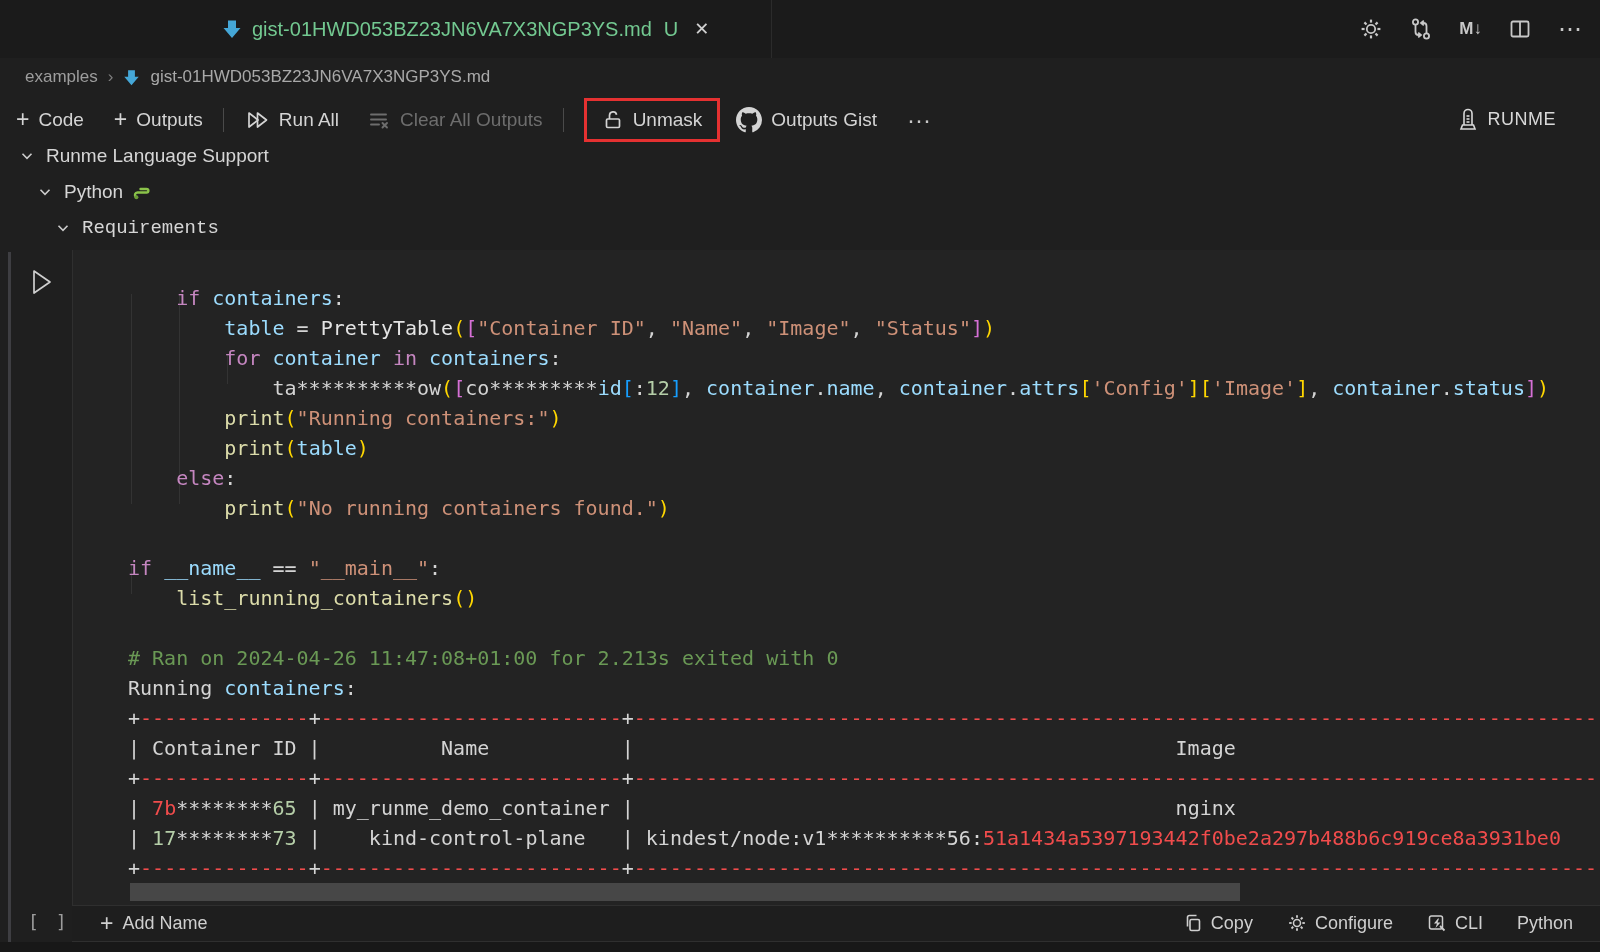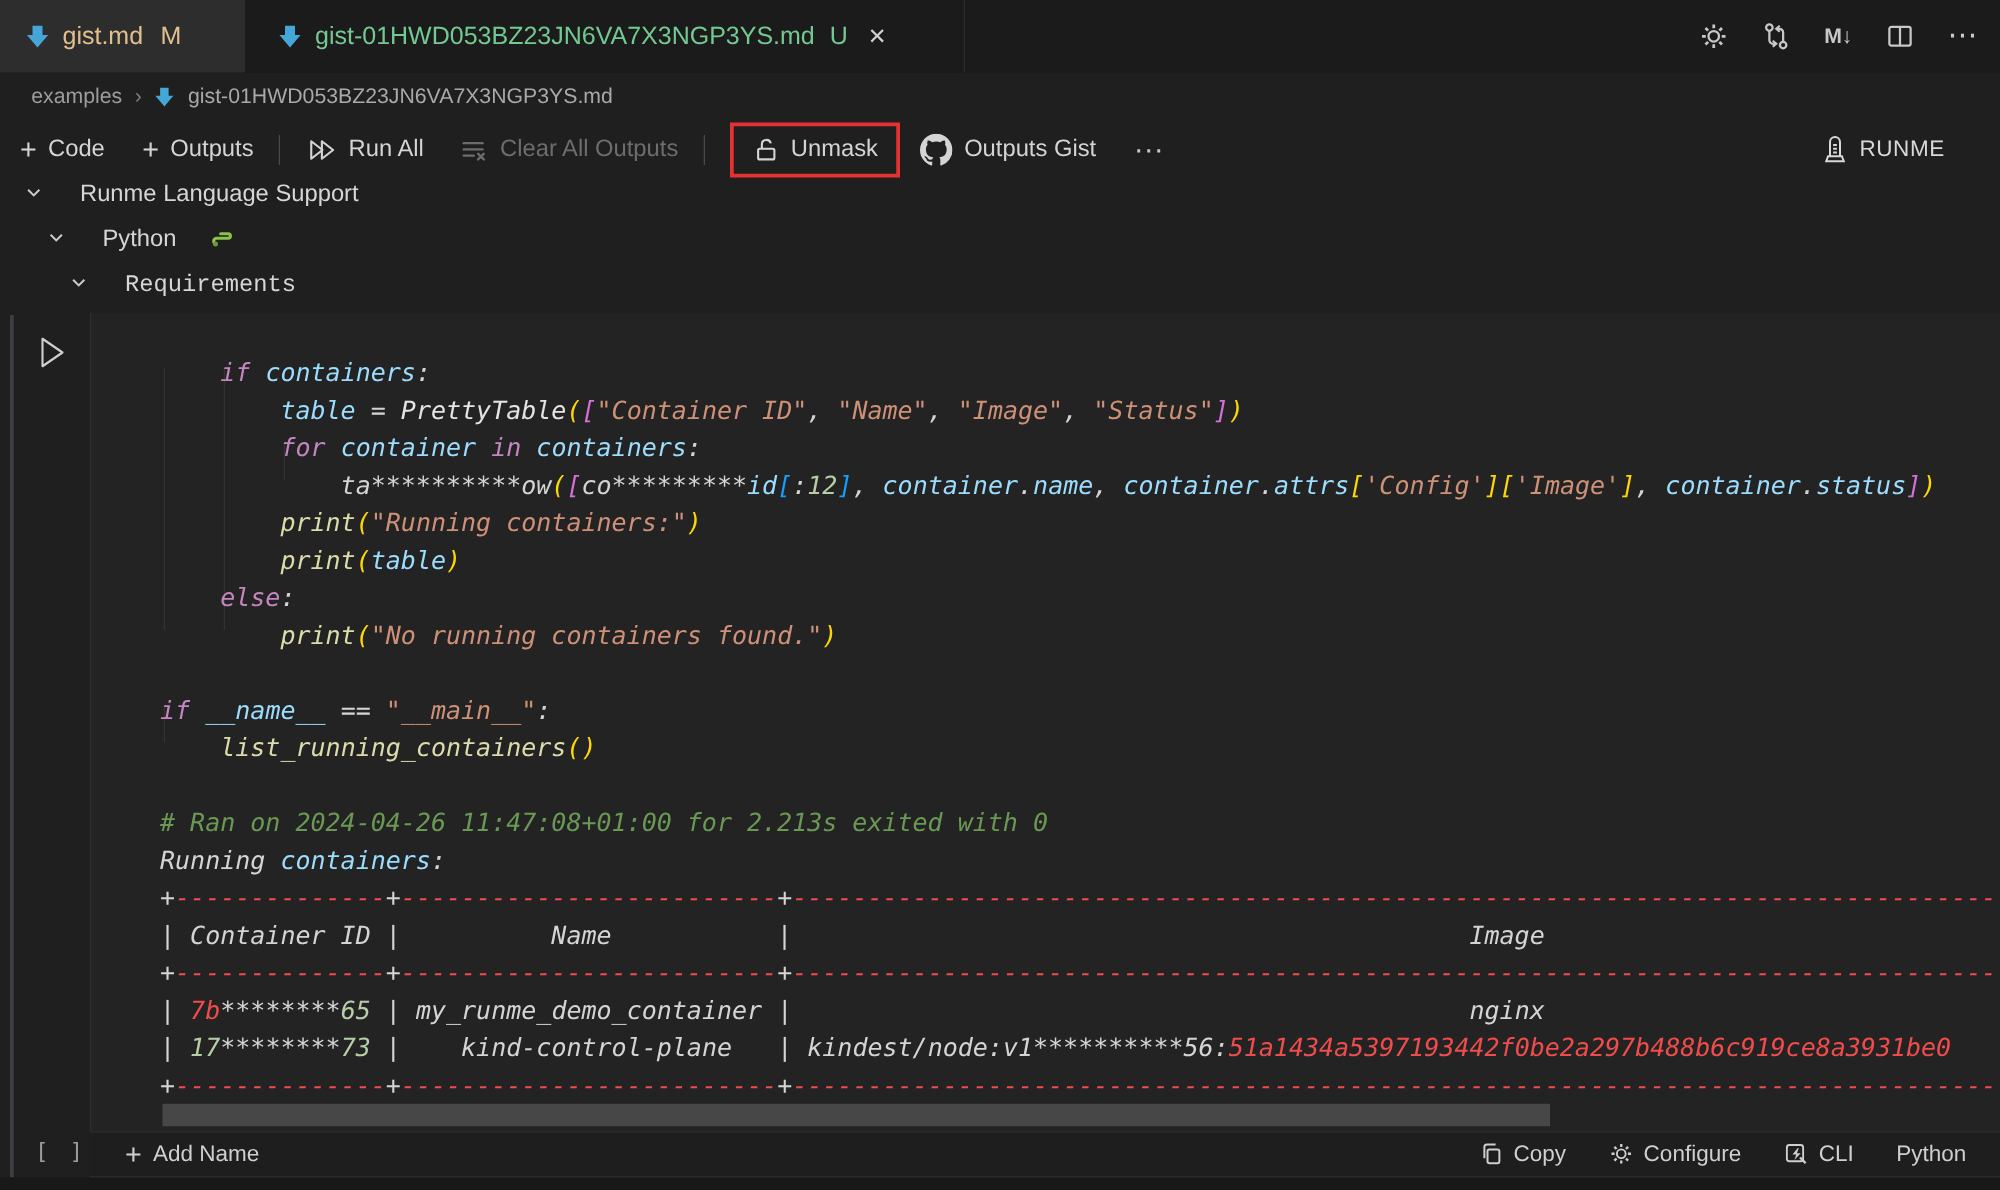--- a/index.html
+++ b/index.html
@@ -33,29 +33,29 @@
   .tbtn{display:flex;align-items:center;gap:9px;cursor:pointer;white-space:nowrap;}
   .tsep{width:1px;height:24px;background:#4a4a4a;margin:0 20px;}
   .disabled{color:#6d6d6d;}
   .plus{font-size:23px;font-weight:300;line-height:1;color:#d4d4d4;}
   .plus.gray{color:#cfcfcf;}
   .unmask-box{border:3px solid #e53131;margin-left:0;display:flex;align-items:center;height:38px;padding:0 15px;}
   .brand{margin-left:auto;margin-right:44px;display:flex;align-items:center;gap:9px;font-size:18px;
          letter-spacing:0.5px;color:#d8d8d8;}
 
   
-  .outline-row{position:absolute;display:flex;gap:28px;font-size:19px;color:#d6d6d6;cursor:pointer;}
+  .outline-row{position:absolute;display:flex;align-items:center;gap:10px;font-size:19px;color:#d6d6d6;cursor:pointer;}
 
   
   .focusbar{position:absolute;left:8px;top:252px;width:3px;height:690px;background:#3e3e42;}
   .cellbody{position:absolute;left:72px;top:250px;width:1528px;height:655px;background:#232323;border-left:1px solid #2f2f2f;box-sizing:border-box;}
   .runbtn{position:absolute;left:30px;top:268px;width:24px;height:28px;cursor:pointer;}
   .codepre{position:absolute;left:128px;top:263px;width:1472px;height:612px;overflow:hidden;
            font-family:"DejaVu Sans Mono",monospace;font-size:20px;line-height:30px;white-space:pre;}
-  .line{height:30px;font-style:italic;}
+  .line{height:30px;}
   .guide{position:absolute;width:1px;background:#333333;}
 
   .tok-p{color:#d4d4d4}.tok-kw{color:#c586c0}.tok-var{color:#9cdcfe}.tok-fn{color:#dcdcaa}
   .tok-cls{color:#e4e4e4}.tok-str{color:#ce9178}.tok-num{color:#b5cea8}.tok-y{color:#ffd700}
   .tok-m{color:#d670d6}.tok-b{color:#179fff}.tok-cmt{color:#6a9955}.tok-red{color:#f14c4c}
 
   .hscroll{position:absolute;left:130px;top:883px;width:1110px;height:18px;background:#474747;cursor:pointer;}
 
   
   .cellstatus{position:absolute;left:72px;top:905px;width:1528px;height:37px;background:#1e1e1e;
@@ -70,27 +70,20 @@
 
   svg{display:block;}
 </style>
 </head>
 <body>
 
 <div class="screen">
 
   <div class="tabbar">
 
-    <div class="tab inactive">
-      <svg class="fileicon" width="20" height="20" viewBox="0 0 20 20">
-        <path d="M10 19 L1.5 9 H6 V1.5 H14 V9 H18.5 Z" fill="#45a7d7"></path>
-      </svg>
-      <span class="lbl-modified">gist.md</span>
-      <span class="badge-modified">M</span>
-    </div>
 
     <div class="tab active">
       <svg class="fileicon" width="20" height="20" viewBox="0 0 20 20">
         <path d="M10 19 L1.5 9 H6 V1.5 H14 V9 H18.5 Z" fill="#45a7d7"></path>
       </svg>
       <span class="lbl-untracked">gist-01HWD053BZ23JN6VA7X3NGP3YS.md</span>
       <span class="badge-untracked">U</span>
       <span class="tab-close">✕</span>
     </div>
 

